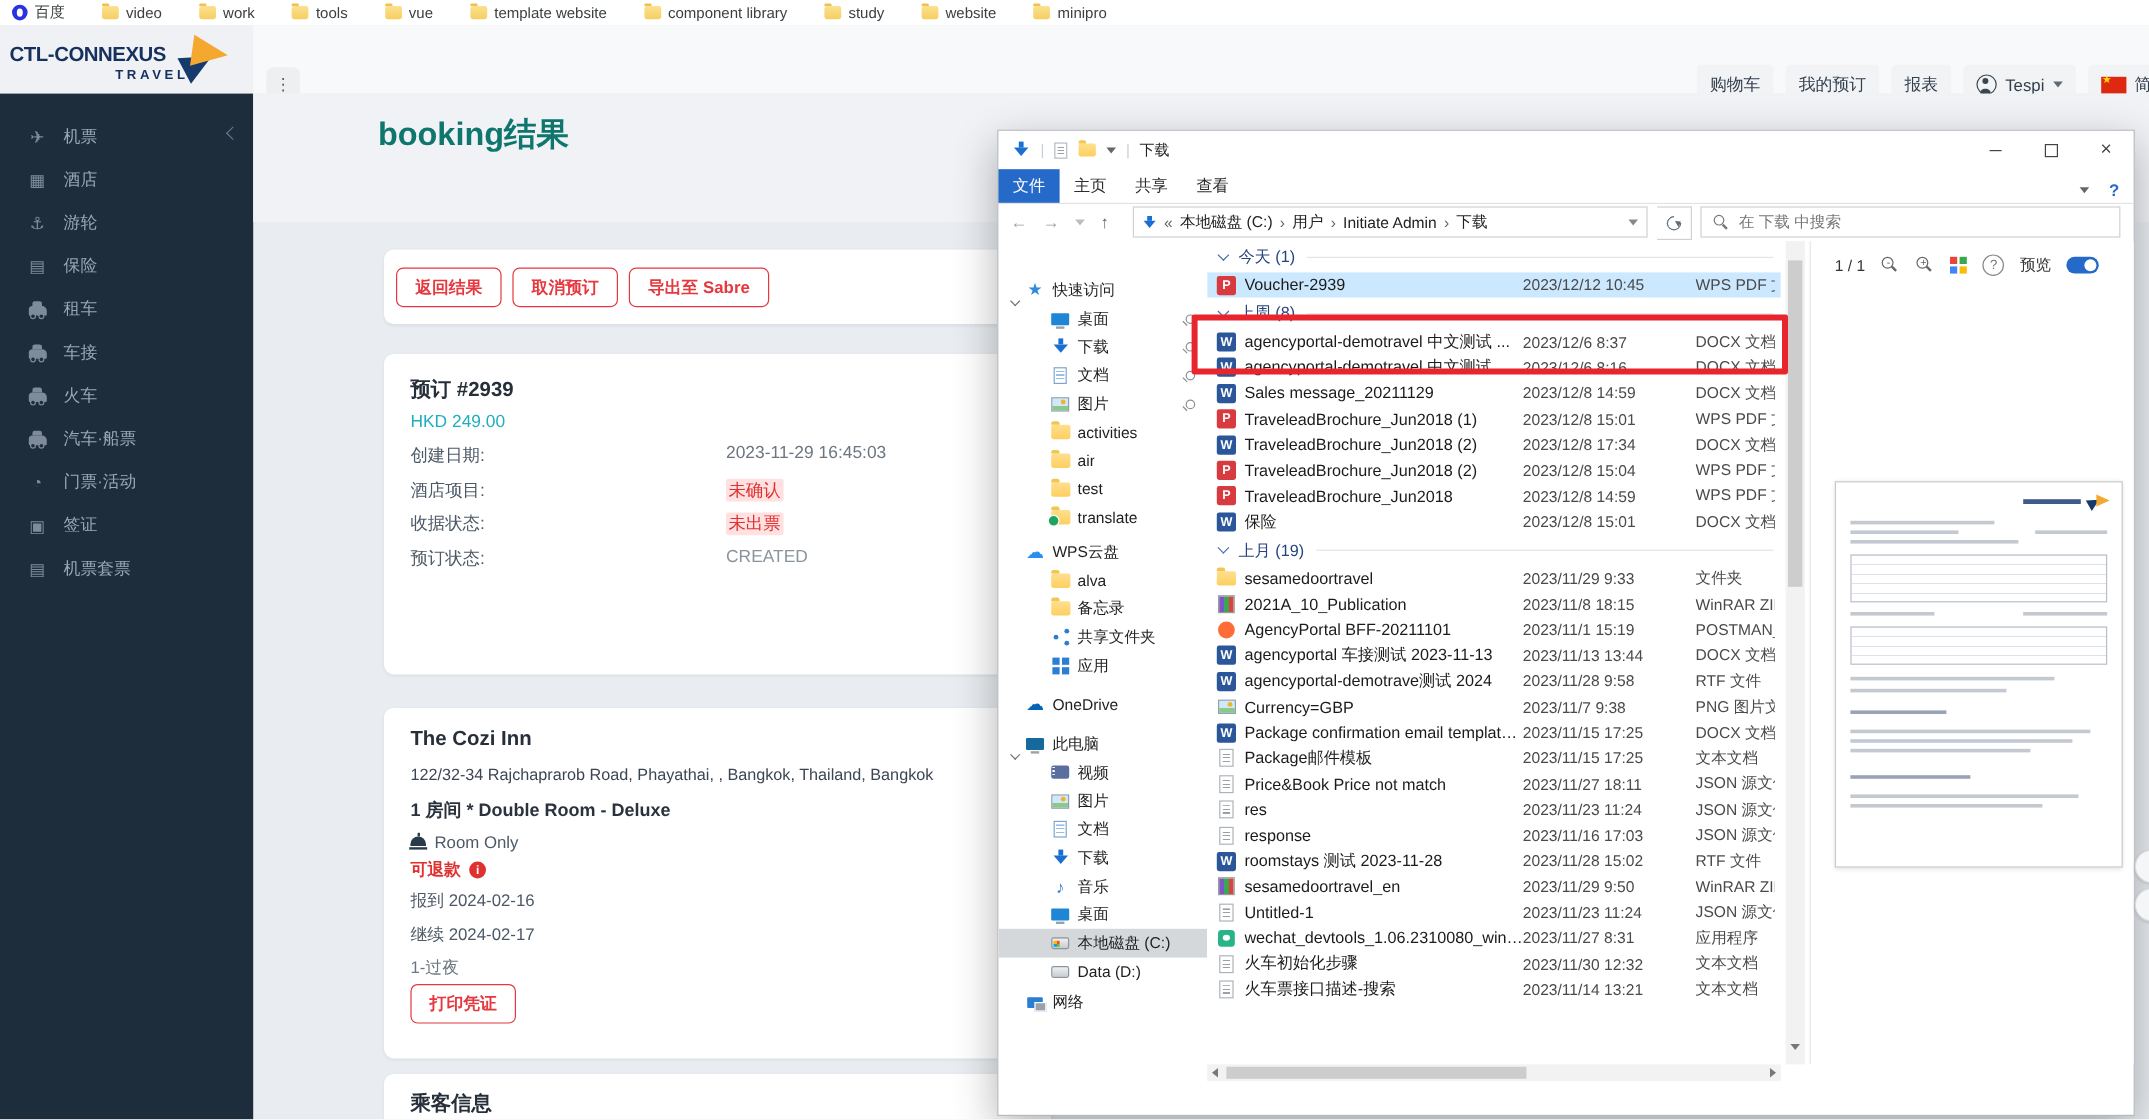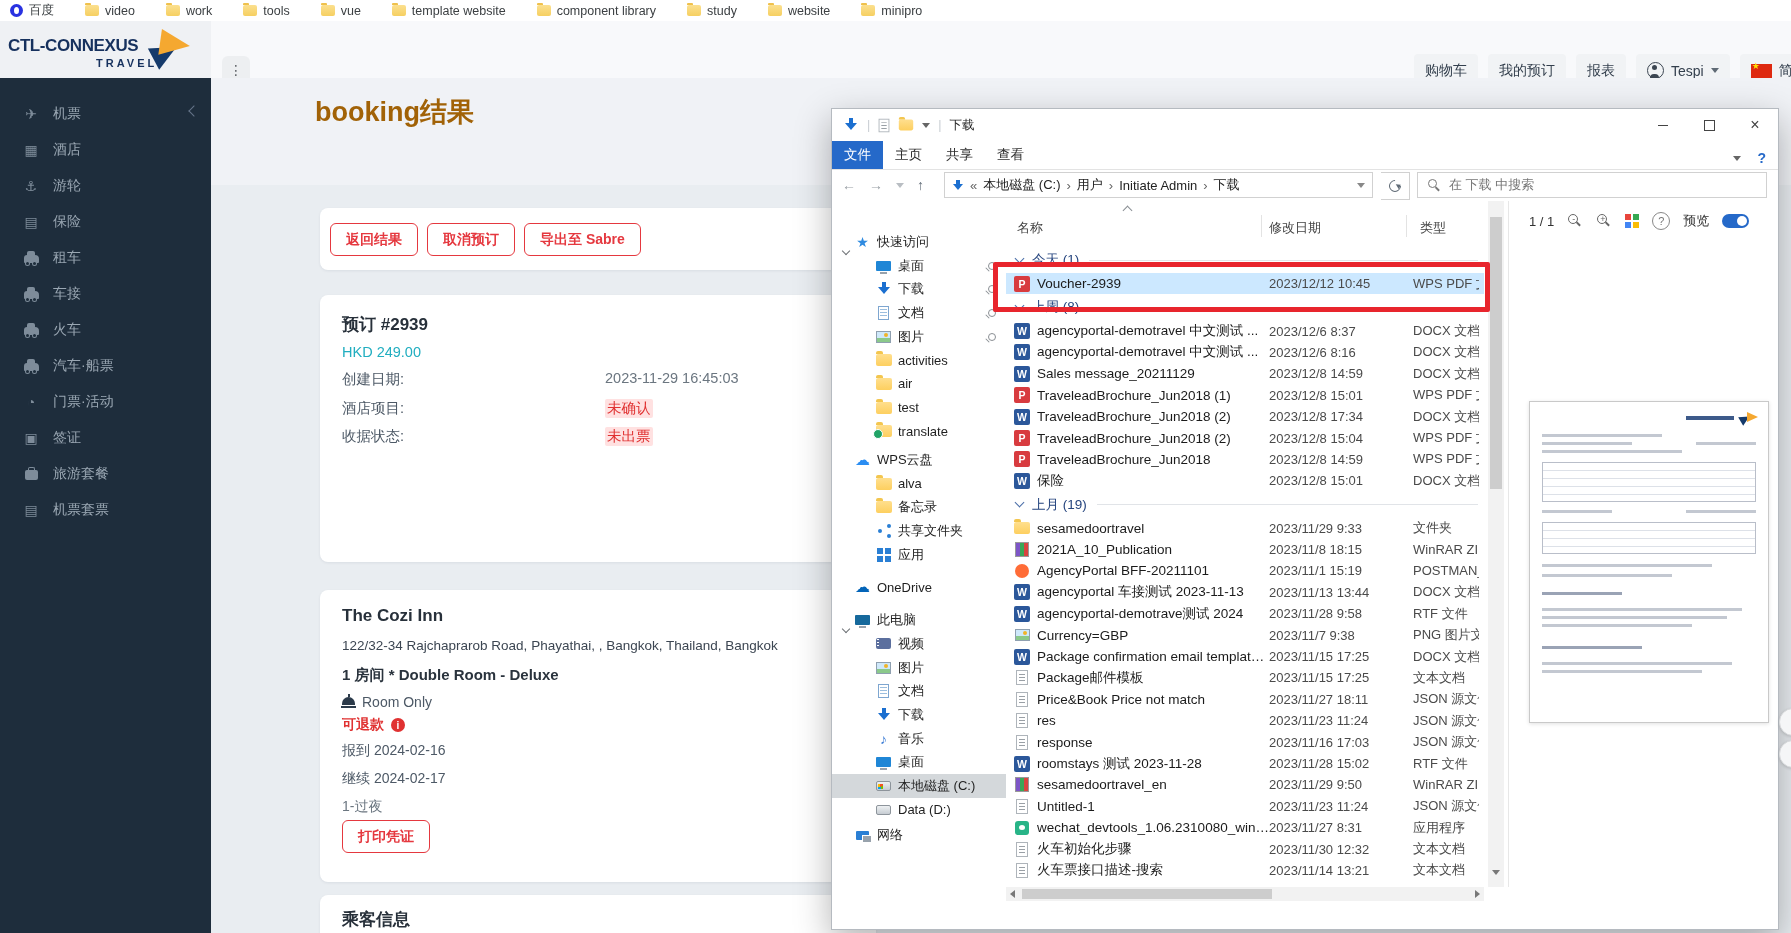--- a/index.html
+++ b/index.html
@@ -41,21 +41,21 @@
   .sb-ic{width:18px;margin-right:13px;color:#7e8c9a;font-size:14px;text-align:center;flex:none;display:flex;align-items:center;justify-content:center}
   .sb-chev{position:absolute;right:13px;top:11px;width:7px;height:7px;border-left:1.5px solid #66758a;border-bottom:1.5px solid #66758a;transform:rotate(45deg)}
   .veh{width:15px;height:8px;background:#7e8c9a;border-radius:3px 4px 1px 1px;position:relative;margin-top:2px}
   .veh::before{content:"";position:absolute;top:-4px;left:3px;width:8px;height:4px;background:#7e8c9a;border-radius:2px 2px 0 0}
   .veh::after{content:"";position:absolute;bottom:-2px;left:2px;width:3px;height:3px;border-radius:50%;background:#1e2d3c;box-shadow:0 0 0 1px #7e8c9a,7px 0 0 #1e2d3c,7px 0 0 1px #7e8c9a}
   .case{width:13px;height:10px;background:#7e8c9a;border-radius:2px;position:relative;margin-top:2px}
   .case::before{content:"";position:absolute;top:-3px;left:3px;width:7px;height:3px;border:1.5px solid #7e8c9a;border-bottom:none;border-radius:2px 2px 0 0;box-sizing:border-box}
 
   
   .band-top{position:absolute;left:211px;top:78px;right:0;height:107px;background:#f0f2f6}
-  .page-title{position:absolute;left:315px;top:94px;font-size:27px;font-weight:800;color:#a16207}
+  .page-title{position:absolute;left:315px;top:94px;font-size:27px;font-weight:800;color:#0f766e}
   .card{position:absolute;left:320px;width:556px;background:#fff;border-radius:8px;box-shadow:0 1px 3px rgba(16,30,54,.07)}
   .rbtn{display:inline-flex;align-items:center;justify-content:center;height:31px;padding:0 15px;border:1px solid #e5383f;
     border-radius:6px;color:#e5383f;background:#fff;font-size:14px;font-weight:700;white-space:nowrap}
   .actions{position:absolute;left:10px;top:15px;display:flex;gap:9px}
   .c-title{position:absolute;left:22px;font-size:17px;font-weight:800;color:#27303a}
   .c-price{position:absolute;left:22px;font-size:14.5px;color:#21aec0}
   .frow{position:relative;height:28.7px;font-size:14.5px;color:#4d5966}
   .frow .lbl{position:absolute;left:0;top:0}
   .frow .val{position:absolute;left:263px;top:0}
   .val-alert{color:#e03131;background:#ffe1e1;padding:0 2px;border-radius:2px}
@@ -338,26 +338,20 @@
       </div>
       <div class="sb-item">
         <span class="sb-ic">◔</span>
         <span>门票·活动</span>
       </div>
       <div class="sb-item">
         <span class="sb-ic">▣</span>
         <span>签证</span>
       </div>
       <div class="sb-item">
-        <span class="sb-ic">
-          <span class="case"></span>
-        </span>
-        <span>旅游套餐</span>
-      </div>
-      <div class="sb-item">
         <span class="sb-ic">▤</span>
         <span>机票套票</span>
       </div>
     </div>
 
   <div class="band-top"></div>
   <div class="page-title">booking结果</div>
 
   <div class="card" style="top:208px;height:62px">
     <div class="actions" id="action-btns">
@@ -375,20 +369,24 @@
           <span class="lbl">创建日期:</span>
           <span class="val val-plain">2023-11-29 16:45:03</span>
         </div>
         <div class="frow">
           <span class="lbl">酒店项目:</span>
           <span class="val val-alert">未确认</span>
         </div>
         <div class="frow">
           <span class="lbl">收据状态:</span>
           <span class="val val-alert">未出票</span>
+        </div>
+        <div class="frow">
+          <span class="lbl">预订状态:</span>
+          <span class="val val-muted">CREATED</span>
         </div>
       </div>
   </div>
 
   <div class="card" style="top:590px;height:292px">
     <div class="c-title" style="top:16px">The Cozi Inn</div>
     <div class="h-line" style="top:48px;font-size:13.5px;color:#3c4652">122/32-34 Rajchaprarob Road, Phayathai, , Bangkok, Thailand, Bangkok</div>
     <div class="h-line" style="top:76px;font-size:15px;font-weight:700;color:#2a333d">1 房间 * Double Room - Deluxe</div>
     <div class="h-line" style="top:104px">
       <span class="bell"></span>
@@ -641,28 +639,20 @@
           <div class="nav-row" style="margin-top: 2px; padding-left: 8px;">
             <span class="exp"></span>
             <span class="nic nic-net">
               <i></i>
             </span>
             <span class="nav-lab">网络</span>
           </div>
         </div>
 
       <div class="lst">
-        <div class="lst-hdr">
-          <span class="caret"></span>
-          <span class="hcell" style="left:11px" id="col-0">名称</span>
-          <span class="hsep" style="left:255px"></span>
-          <span class="hcell" style="left:263px" id="col-1">修改日期</span>
-          <span class="hsep" style="left:400px"></span>
-          <span class="hcell" style="left:414px" id="col-2">类型</span>
-        </div>
         <div id="file-rows">
             <div class="grp">
               <span class="gchev"></span>
               <span>今天 (1)</span>
               <span class="gline"></span>
             </div>
             <div class="fr sel">
               <span class="ficbox">
                 <span class="fic-p">P</span>
               </span>

